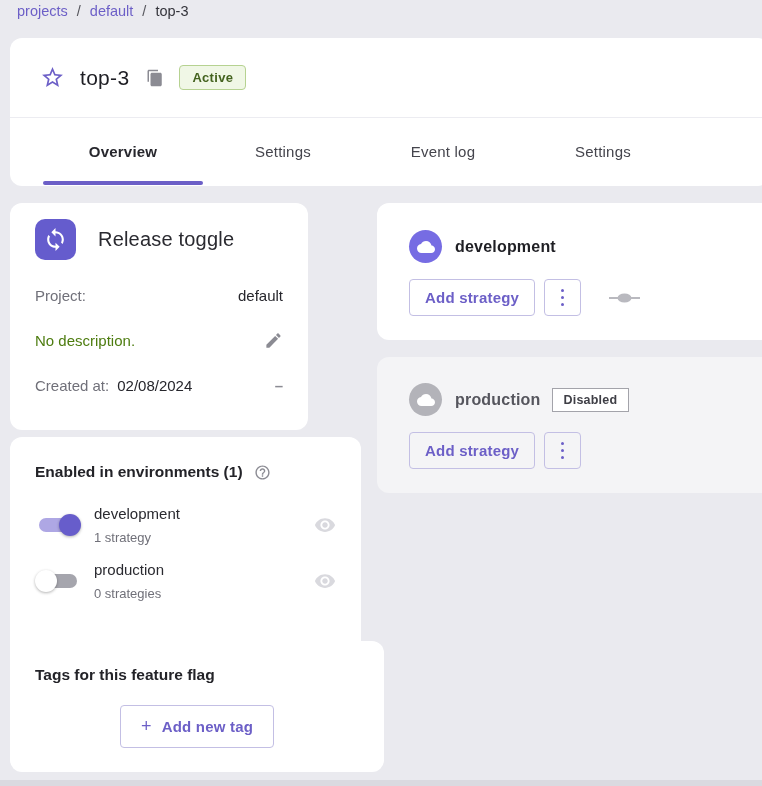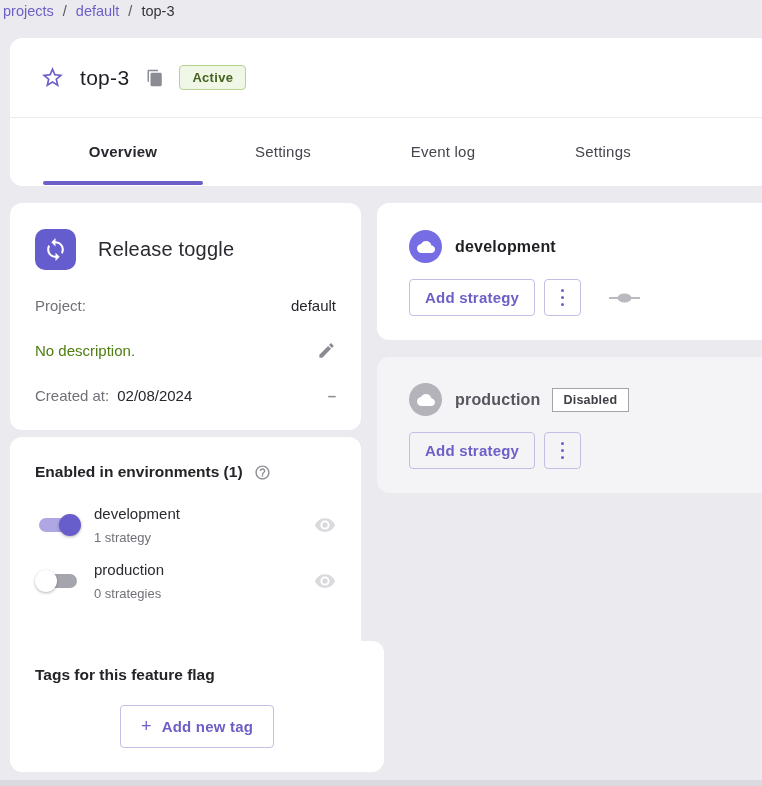--- a/index.html
+++ b/index.html
@@ -4,21 +4,21 @@
 <style>
   * { box-sizing: border-box; margin: 0; padding: 0; }
   html, body { width: 762px; height: 786px; overflow: hidden; }
   body {
     position: relative;
     background: #eaeaef;
     font-family: "Liberation Sans", sans-serif;
     color: #26262c;
   }
   
-  .breadcrumb { position: absolute; top: 3px; left: 3px; display: flex; gap: 9px; font-size: 14.5px; align-items: flex-start; }
+  .breadcrumb { position: absolute; top: 3px; left: 17px; display: flex; gap: 9px; font-size: 14.5px; align-items: flex-start; }
   .breadcrumb a { color: #6c5fc7; text-decoration: none; cursor: pointer; }
   .breadcrumb .sep { color: #55555c; }
   .breadcrumb .current { color: #33333a; }
 
   
   .header-card { position: absolute; top: 38px; left: 10px; width: 760px; height: 148px; background: #fff; border-radius: 12px; }
   .header-top { display: flex; align-items: center; height: 80px; padding-left: 29px; border-bottom: 1px solid #ececf1; }
   .star-btn { width: 26px; height: 26px; cursor: pointer; display: flex; align-items: center; justify-content: center; }
   .flag-title { font-size: 21px; font-weight: 500; color: #1e1e24; margin-left: 15px; letter-spacing: .3px; }
   .copy-btn { margin-left: 17px; cursor: pointer; display: flex; align-items: center; }
@@ -28,21 +28,21 @@
   }
   .tabs { display: flex; height: 67px; padding-left: 33px; }
   .tab { width: 160px; display: flex; align-items: center; justify-content: center; font-size: 15px; color: #45454d; cursor: pointer; position: relative; letter-spacing: .2px; }
   .tab.active { color: #27272d; font-weight: 700; }
   .tab.active .underline { position: absolute; bottom: 0; left: 0; width: 100%; height: 4px; background: #6c5fc7; border-radius: 2px; }
 
   
   .card { position: absolute; background: #fff; border-radius: 12px; }
 
   
-  .card-type { left: 10px; top: 203px; width: 351px; height: 227px; padding: 26px 25px; }
+  .card-type { left: 10px; top: 203px; width: 298px; height: 227px; padding: 16px 25px; }
   .type-head { display: flex; align-items: center; gap: 22px; }
   .type-icon { width: 41px; height: 41px; border-radius: 10px; background: #655ccd; display: flex; align-items: center; justify-content: center; flex: none; }
   .type-title { font-size: 20px; color: #2a2a30; letter-spacing: .2px; }
   .meta-row { display: flex; align-items: center; margin-top: 27px; font-size: 15px; }
   .meta-label { color: #707079; }
   .meta-value { color: #26262c; }
   .push-right { margin-left: auto; }
   .desc-text { color: #4d7c0f; }
   .created-value { margin-left: 8px; }
   .dash { color: #8b8b93; font-weight: 700; }

